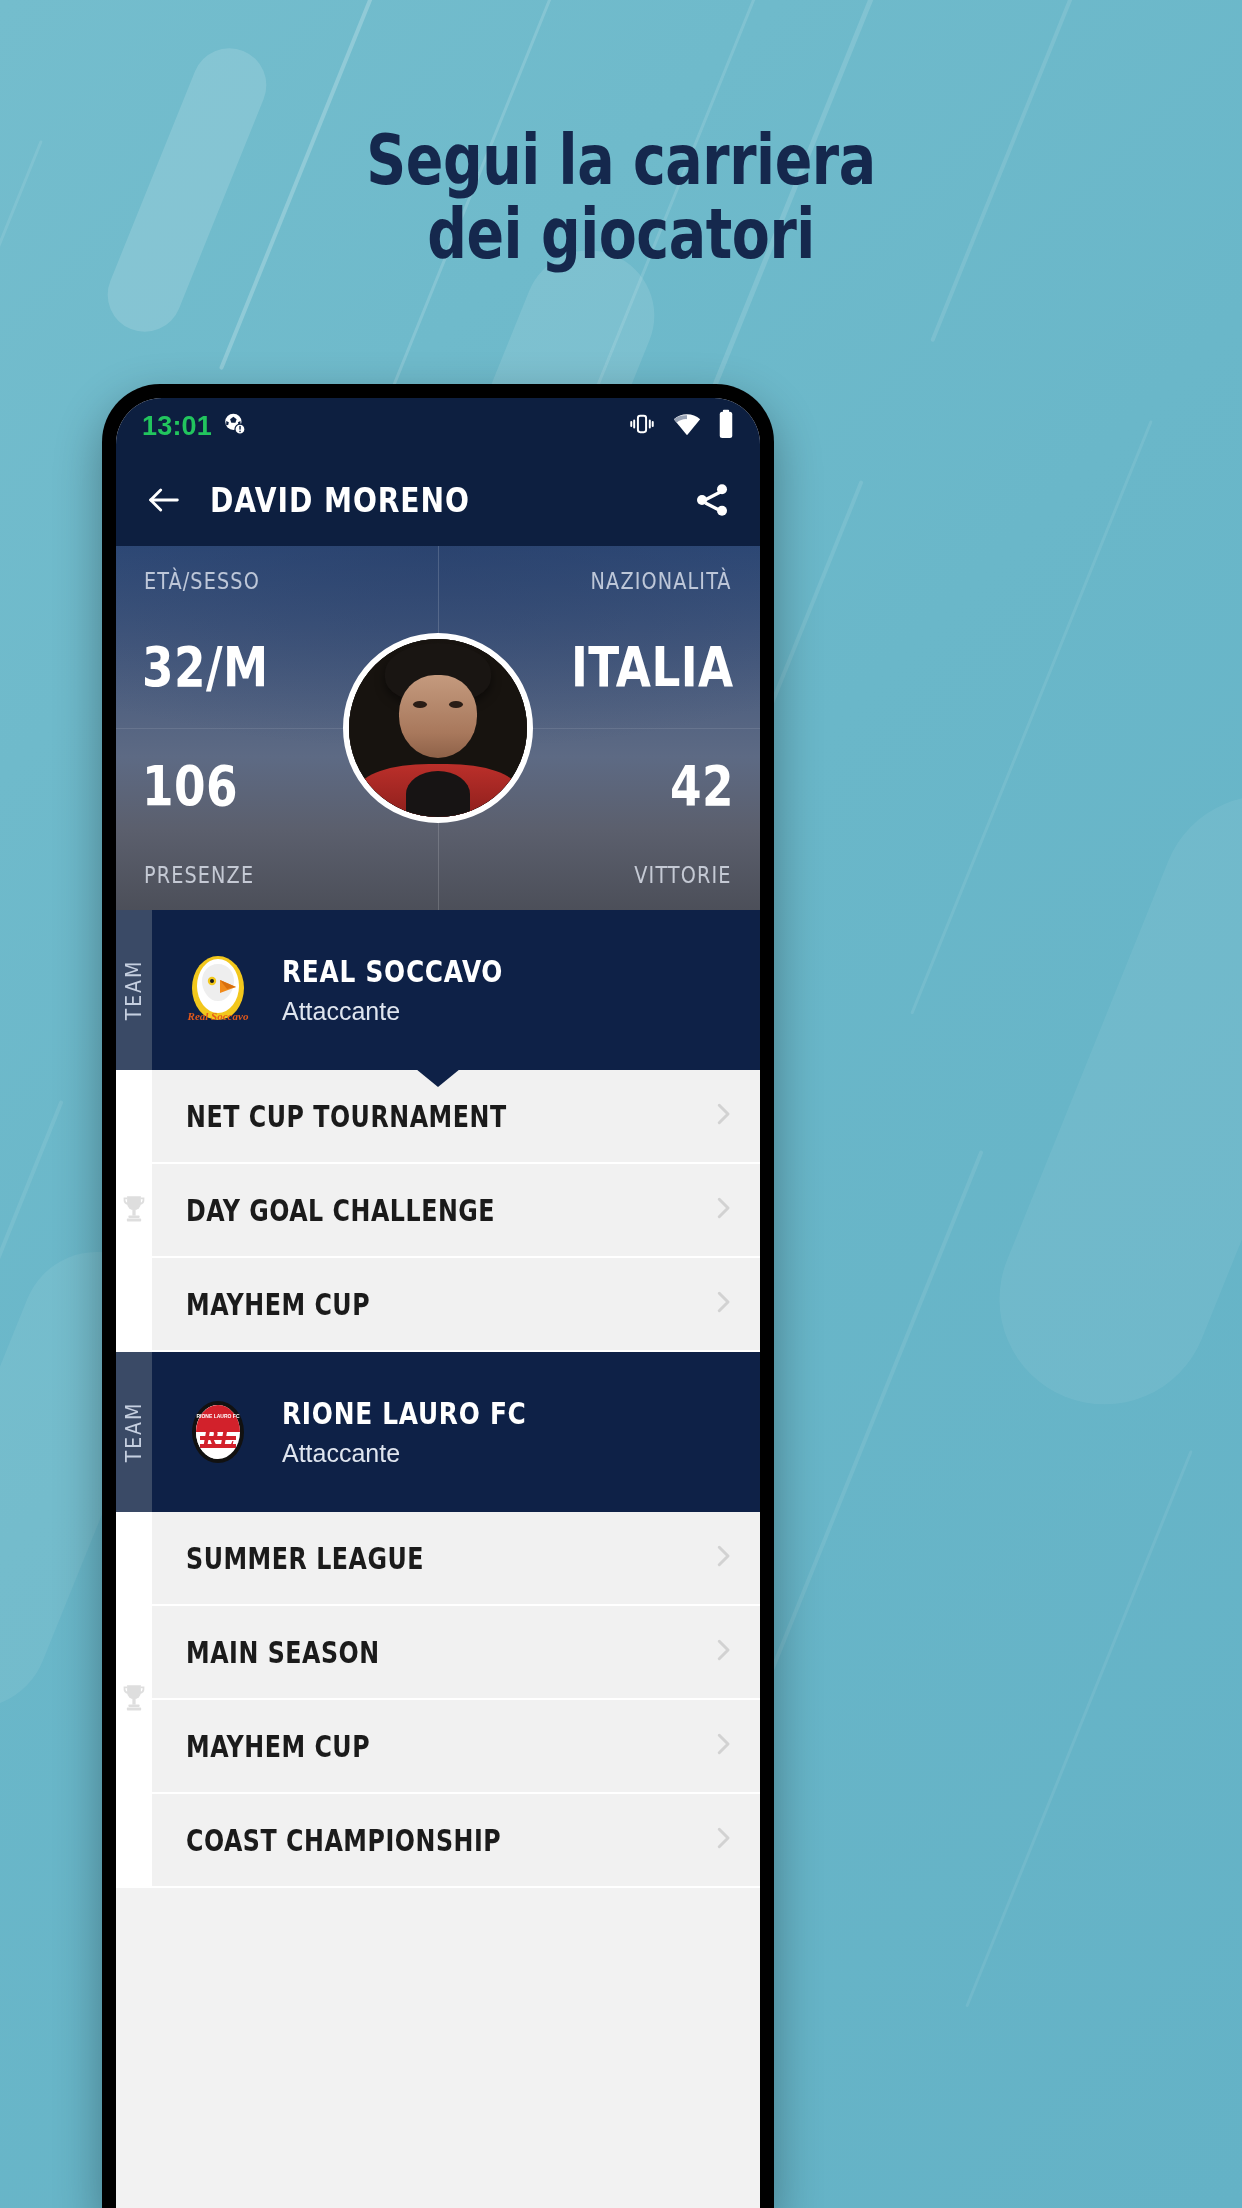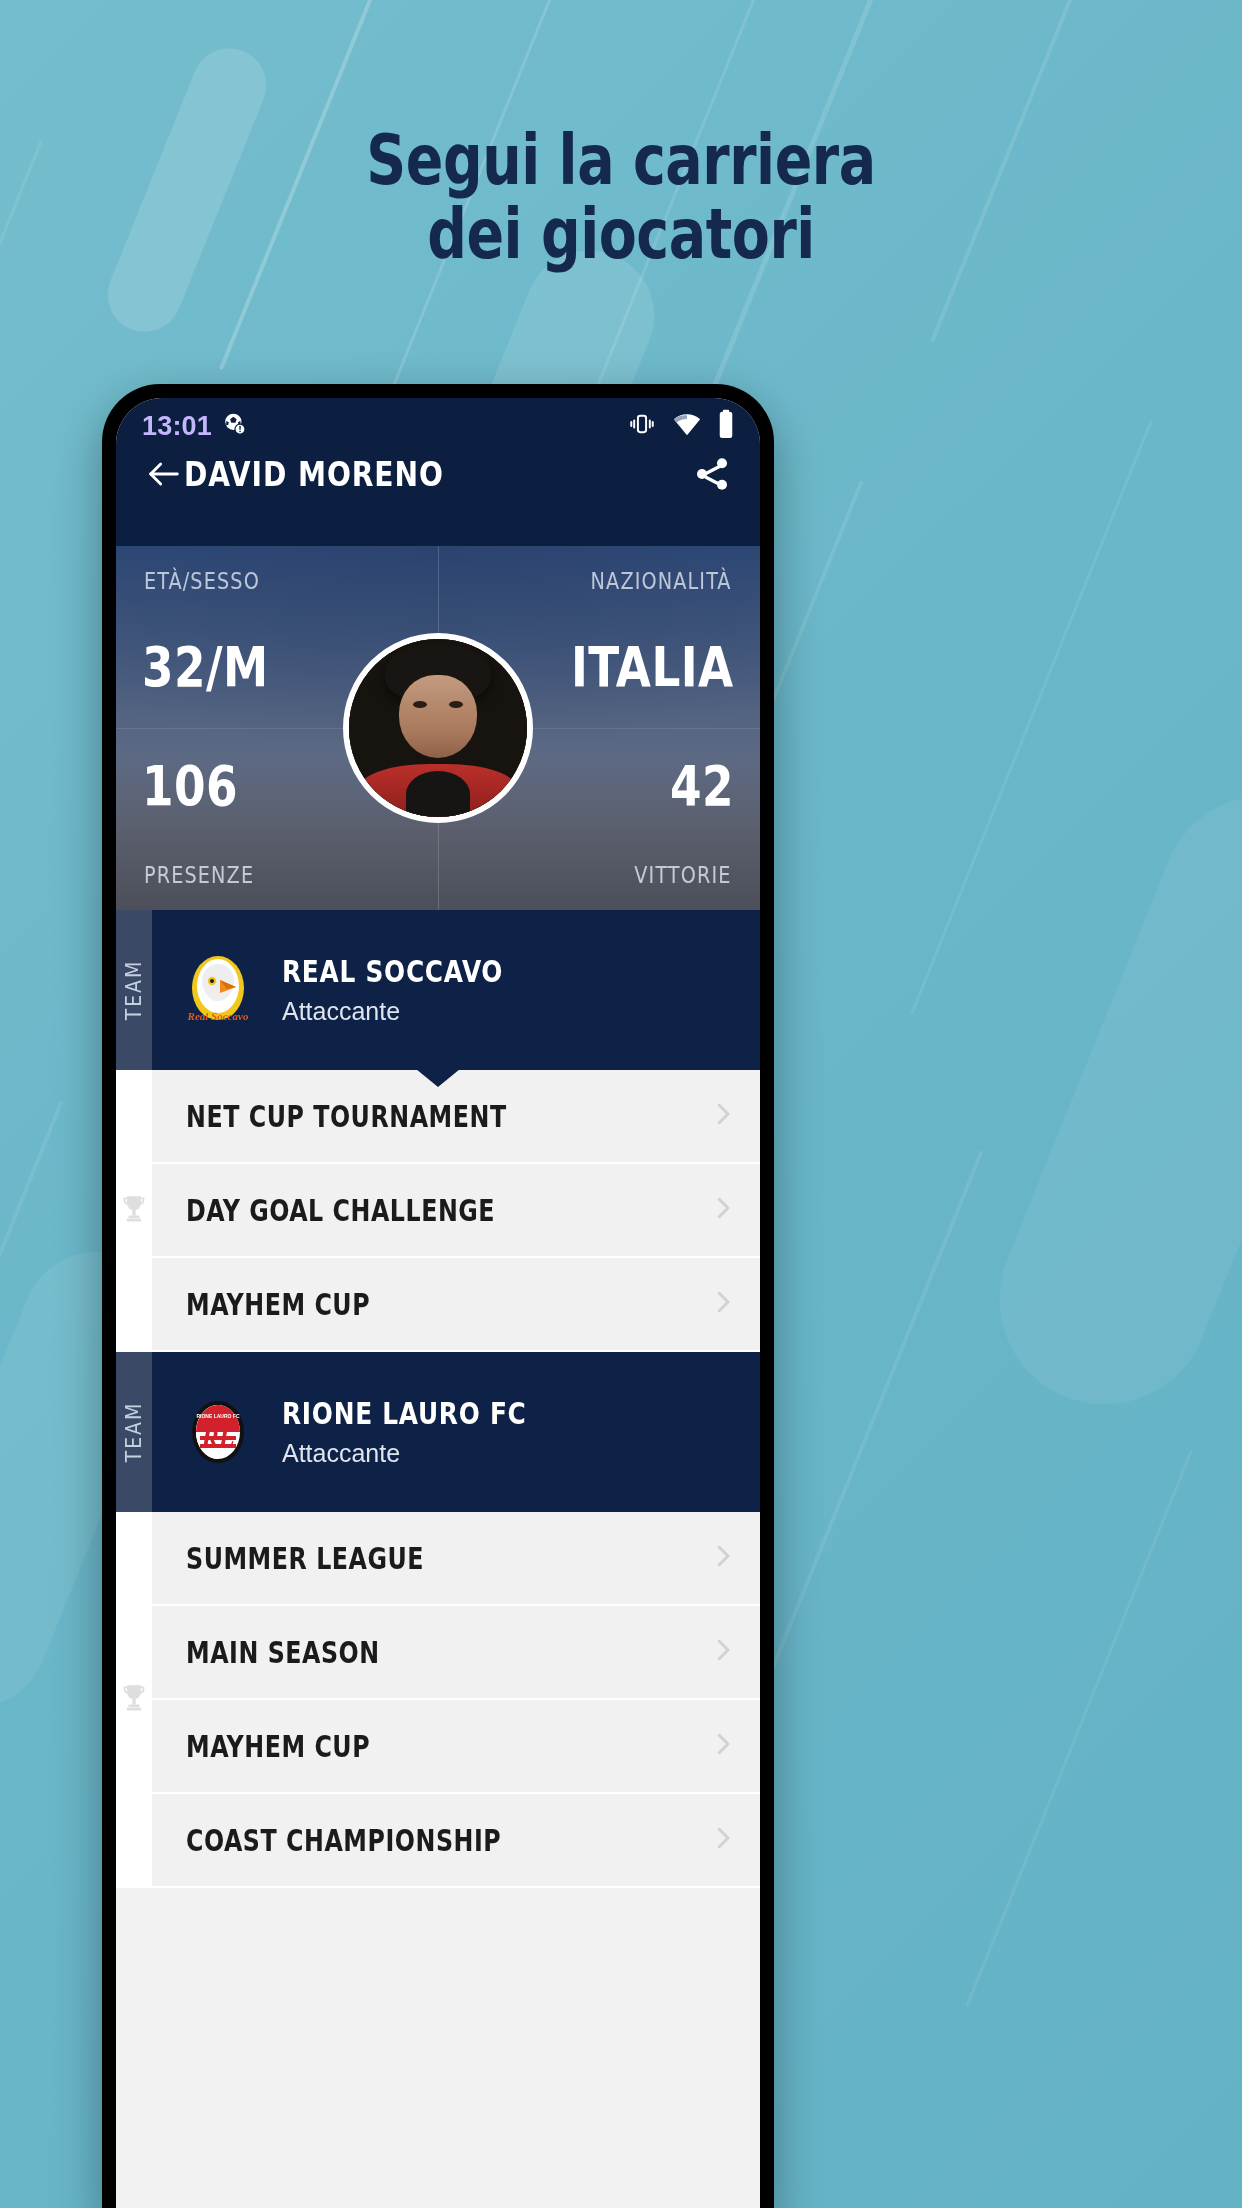--- a/index.html
+++ b/index.html
@@ -64,36 +64,37 @@
     overflow:hidden;
     position:relative;
   }
 
   
   #statusbar {
     height:56px;
     background:#0d1f40;
     display:flex; align-items:center;
     padding:0 26px 0 26px;
-    color:#c4b5fd;
+    color:#22c55e;
   }
   #sb-time {
     font-size:27px; font-weight:600;
     letter-spacing:0.2px;
   }
   #sb-left-icons { display:flex; align-items:center; gap:9px; margin-left:10px; }
   #sb-spacer { flex:1; }
   #sb-right-icons { display:flex; align-items:center; gap:16px; }
 
   
   #appbar {
     height:92px;
     background:#0d1f40;
-    display:flex; align-items:flex-start;
+    display:flex; align-items:center;
     padding:0 28px;
+    gap:26px;
   }
   #appbar-title {
     color:#ffffff;
     font-family:"DejaVu Sans Condensed","Liberation Sans", sans-serif;
     font-weight:700;
     font-size:34px;
     letter-spacing:1px;
     transform:scaleX(0.92);
     transform-origin:left center;
     white-space:nowrap;

